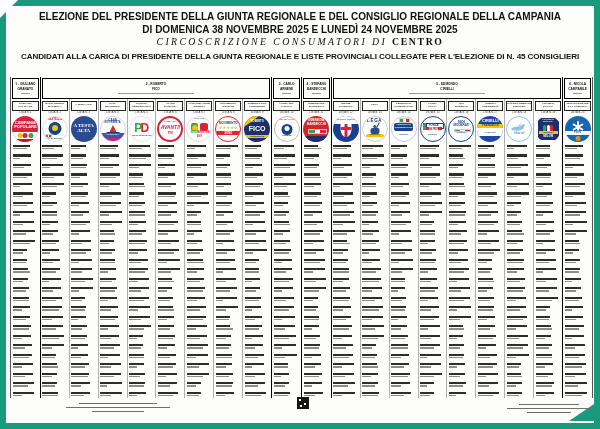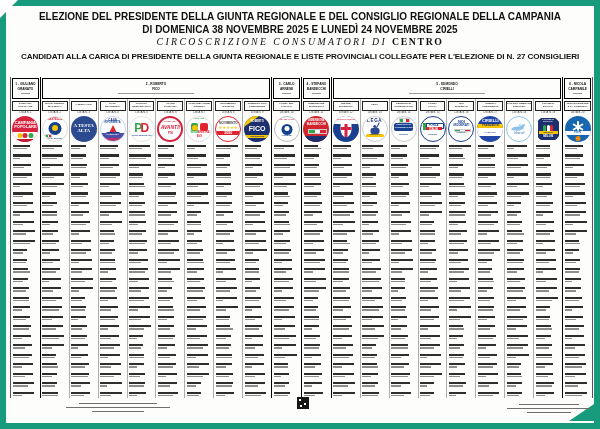--- a/index.html
+++ b/index.html
@@ -62,21 +62,21 @@
 <div class="frame f-top"></div>
 <div class="frame f-bottom"></div>
 <div class="frame f-left"></div>
 <div class="frame f-right"></div>
 <div class="cut-tl"></div>
 <div class="tri-br"></div>
 
 <div class="hline h1">ELEZIONE DEL PRESIDENTE DELLA GIUNTA REGIONALE E DEL CONSIGLIO REGIONALE DELLA CAMPANIA</div>
 <div class="hline h2">DI DOMENICA 38 NOVEMBRE 2025 E LUNEDÌ 24 NOVEMBRE 2025</div>
 <div class="hline h3"><span>CIRCOSCRIZIONE CONSUMATORI DI </span><b>CENTRO</b></div>
-<div class="hline h4">CANDIDATI ALLA CARICA DI PRESIDENTE DELLA GIUNTA REGIONALE E LISTE PROVINCIALI COLLEGATE PER L'ELEZIONE DI N. 27 CONSIGLIERI</div>
+<div class="hline h4">CANDIDATI ALLA CARICA DI PRESIDENTE DELLA GIUNTA REGIONALE E LISTE PROVINCIALI COLLEGATE PER L'ELEZIONE DI N. 45 CONSIGLIERI</div>
 
 <div id="table">
     <div class="group" style="flex: 1 1 0%;">
       <div class="g-head">
         <div class="g-l1">1 - GIULIANO</div>
         <div class="g-l2">GRANATO</div>
         <div class="g-sub"></div>
       </div>
       <div class="cols">
         <div class="col">

